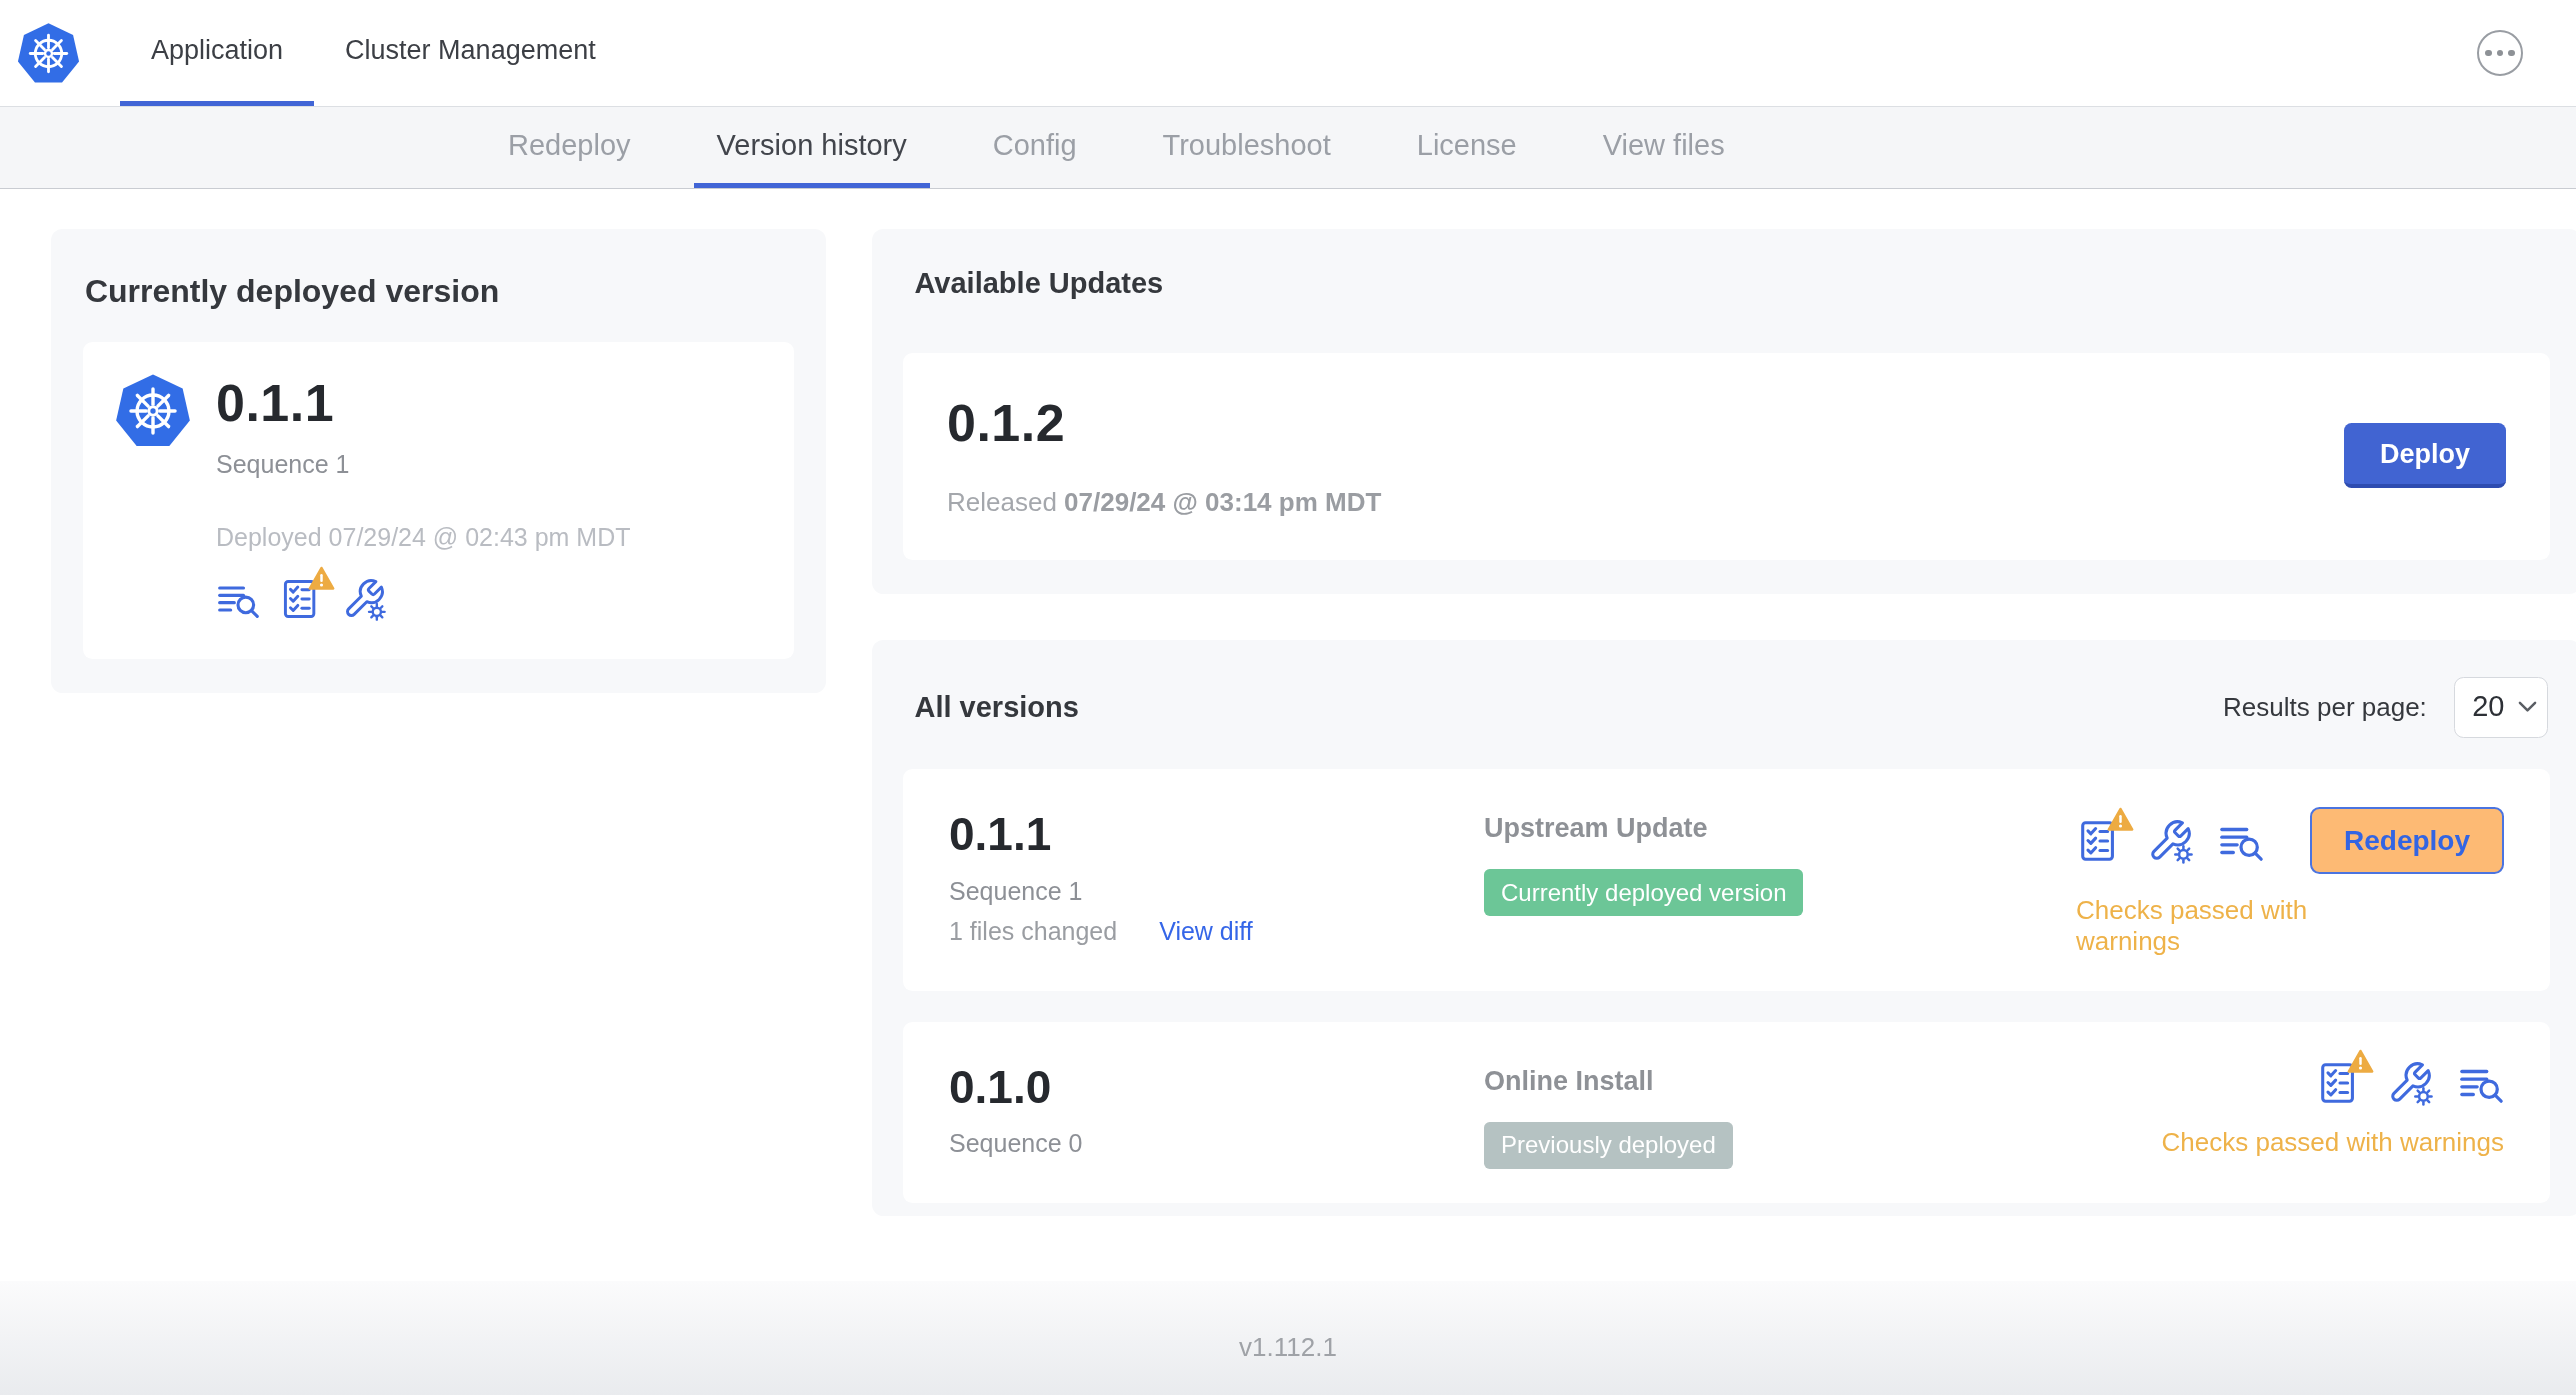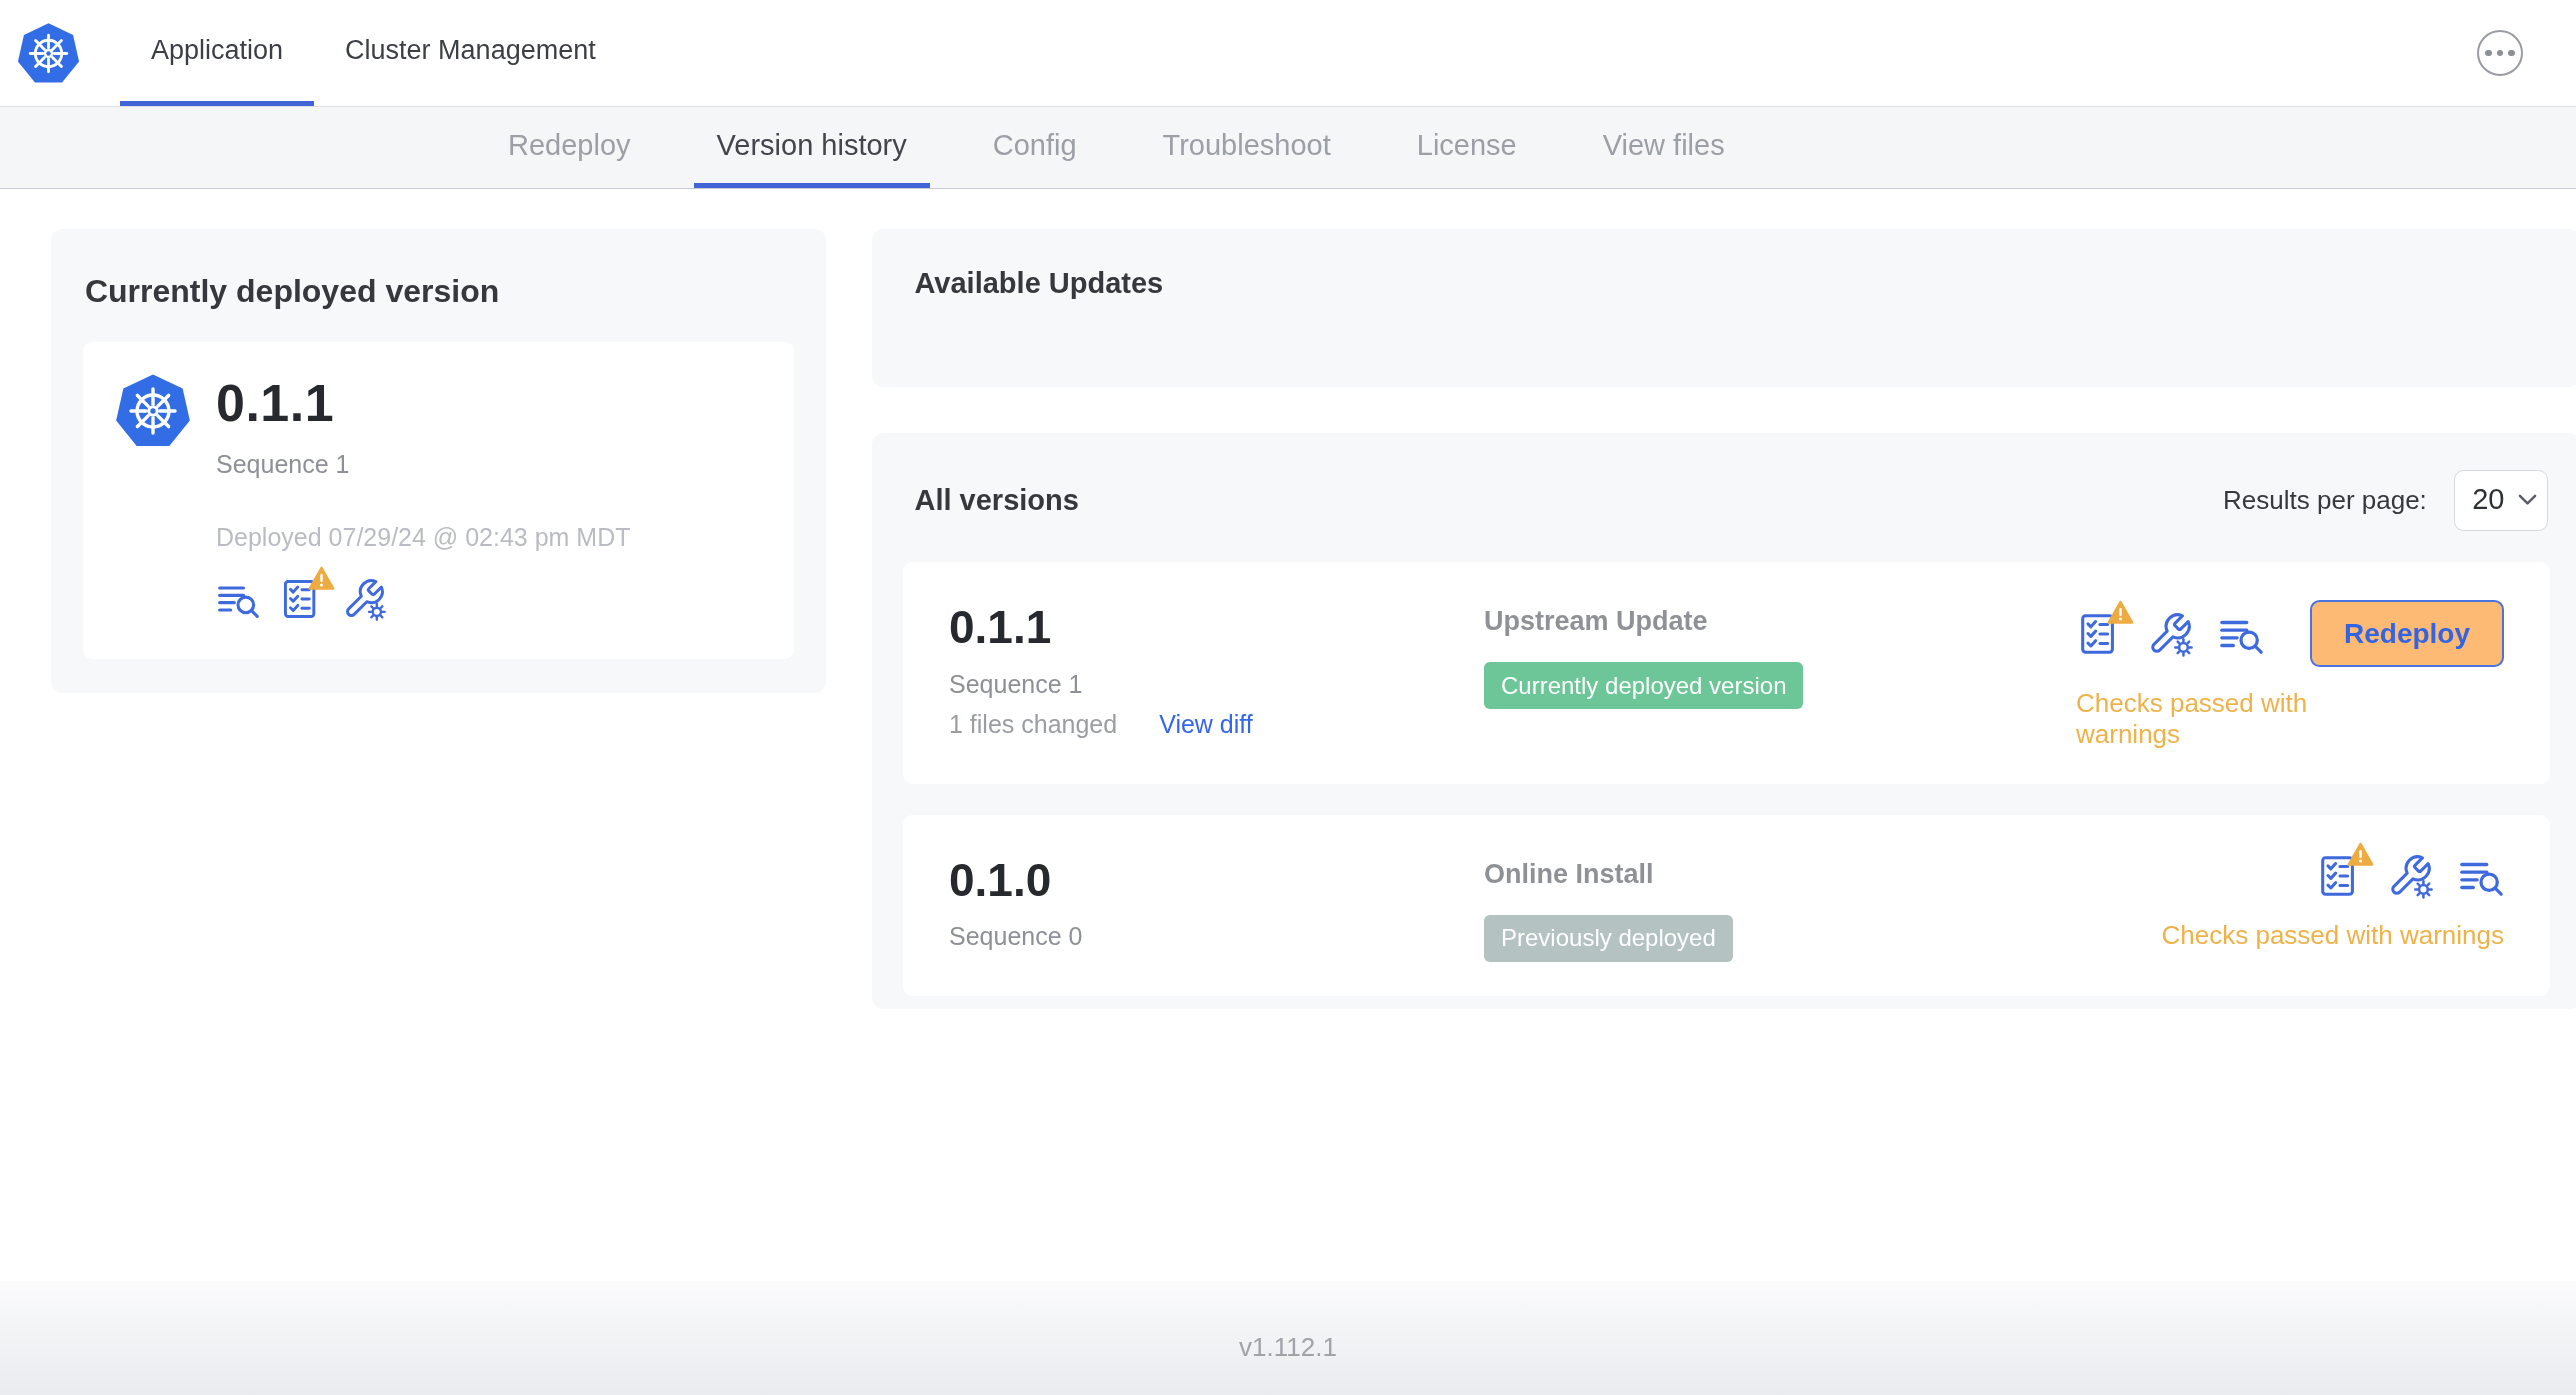--- a/index.html
+++ b/index.html
@@ -318,20 +318,29 @@
           </span>
         </div>
       </div>
     </div>
   </section>
 
   <div class="right-col">
 
     <section class="panel updates-card">
       <h2 class="panel-title">Available Updates</h2>
+      <div class="subpanel update-row">
+        <div>
+          <div class="version-big">0.1.2</div>
+          <div class="released-line">
+            <span>Released </span><b>07/29/24 @ 03:14 pm MDT</b>
+          </div>
+        </div>
+        <button class="deploy-btn">Deploy</button>
+      </div>
     </section>
 
     <section class="panel versions-card">
       <div class="versions-head">
         <h2 class="panel-title">All versions</h2>
         <div class="rpp">
           <span class="rpp-label">Results per page:</span>
           <span class="select-wrap">
             <select>
               <option>20</option>

